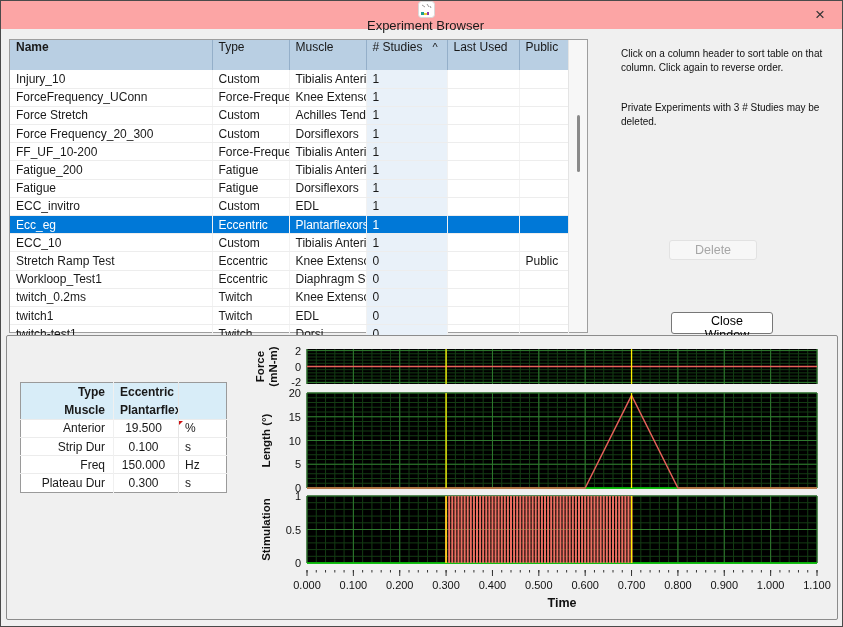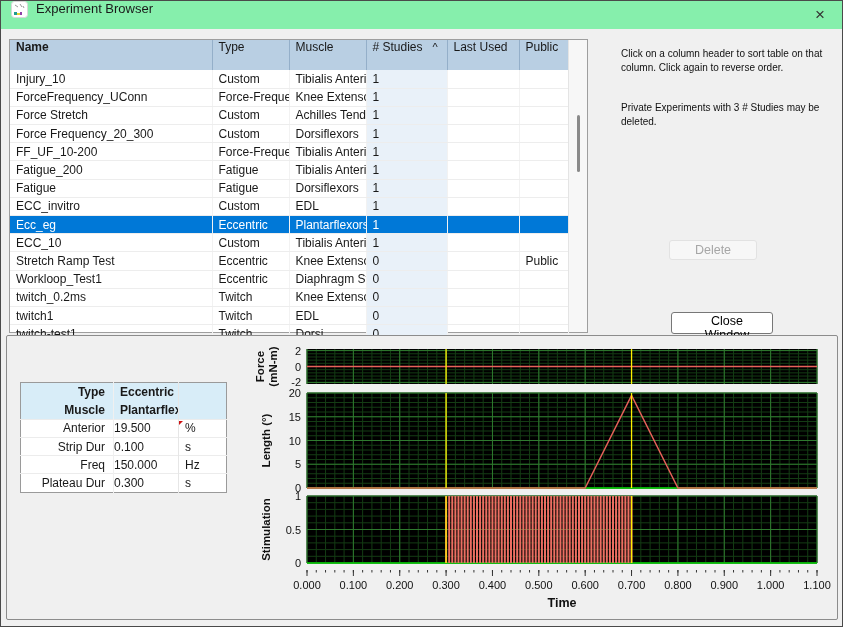--- a/index.html
+++ b/index.html
@@ -3,21 +3,21 @@
 <meta charset="utf-8">
 <style>
   html,body{margin:0;padding:0;background:#cfcfcf;}
   *{box-sizing:border-box;}
   .window{
     position:relative;width:843px;height:627px;overflow:hidden;
     background:#f0f0f0;border:1px solid #4a4a4a;
     font-family:"Liberation Sans","DejaVu Sans",sans-serif;color:#191919;
   }
   
-  .titlebar{position:absolute;left:0;top:0;width:100%;height:28px;background:#86efac;display:flex;align-items:flex-start;}
+  .titlebar{position:absolute;left:0;top:0;width:100%;height:28px;background:#fca5a5;display:flex;align-items:center;flex-direction:column;}
   .app-icon{width:17px;height:17px;margin-left:10px;display:inline-block;}
   .title{margin-left:8px;font-size:13px;color:#1a1a1a;}
   .close{position:absolute;right:0;top:0;width:44px;height:28px;display:flex;align-items:center;justify-content:center;
          font-size:17px;font-weight:300;color:#333;cursor:default;}
   
   .tablewrap{position:absolute;left:8px;top:38px;width:579px;height:294px;background:#fff;border:1px solid #9e9e9e;}
   .exptable{border-collapse:collapse;table-layout:fixed;width:558px;font-size:12px;}
   .exptable th{height:19px;background:#b9cfe3;text-align:left;font-weight:normal;padding:0 0 16px 6px;
                border-right:1px solid #94afc9;white-space:nowrap;overflow:hidden;}
   .exptable th.first{font-weight:bold;}
@@ -39,21 +39,21 @@
   .panel{position:absolute;left:5px;top:334px;width:832px;height:285px;background:#f0f0f0;
          border:1px solid #8c8c8c;border-radius:2px;}
   #charts-svg{position:absolute;left:0;top:0;}
   #charts-svg text{font-family:"Liberation Sans","DejaVu Sans",sans-serif;}
   .ptable{position:absolute;left:13px;top:46px;width:206px;border-collapse:collapse;table-layout:fixed;
           font-size:12px;background:#fff;border:1px solid #9a9a9a;}
   .ptable td{height:18.3px;padding:0;overflow:hidden;white-space:nowrap;}
   .ptable tr.phead td{background:#d8edf8;font-weight:bold;}
   .ptable tr.pbody td{border-top:1px solid #ececec;}
   .ptable td.plabel{text-align:right;padding-right:8px;}
-  .ptable td.pvalue{text-align:left;padding-right:5px;border-left:1px solid #f0f0f0;}
+  .ptable td.pvalue{text-align:center;padding-right:5px;border-left:1px solid #f0f0f0;}
   .ptable tr.phead td.pvalue{text-align:left;padding-left:6px;}
   .ptable td.punit{text-align:left;padding-left:6px;border-left:1px solid #e6e6e6;position:relative;}
   .corner{position:absolute;left:0;top:1px;width:0;height:0;border-top:4px solid #cc1111;border-right:4px solid transparent;}
 </style>
 </head>
 <body>
 
 <div class="window">
 
   <div class="titlebar">

